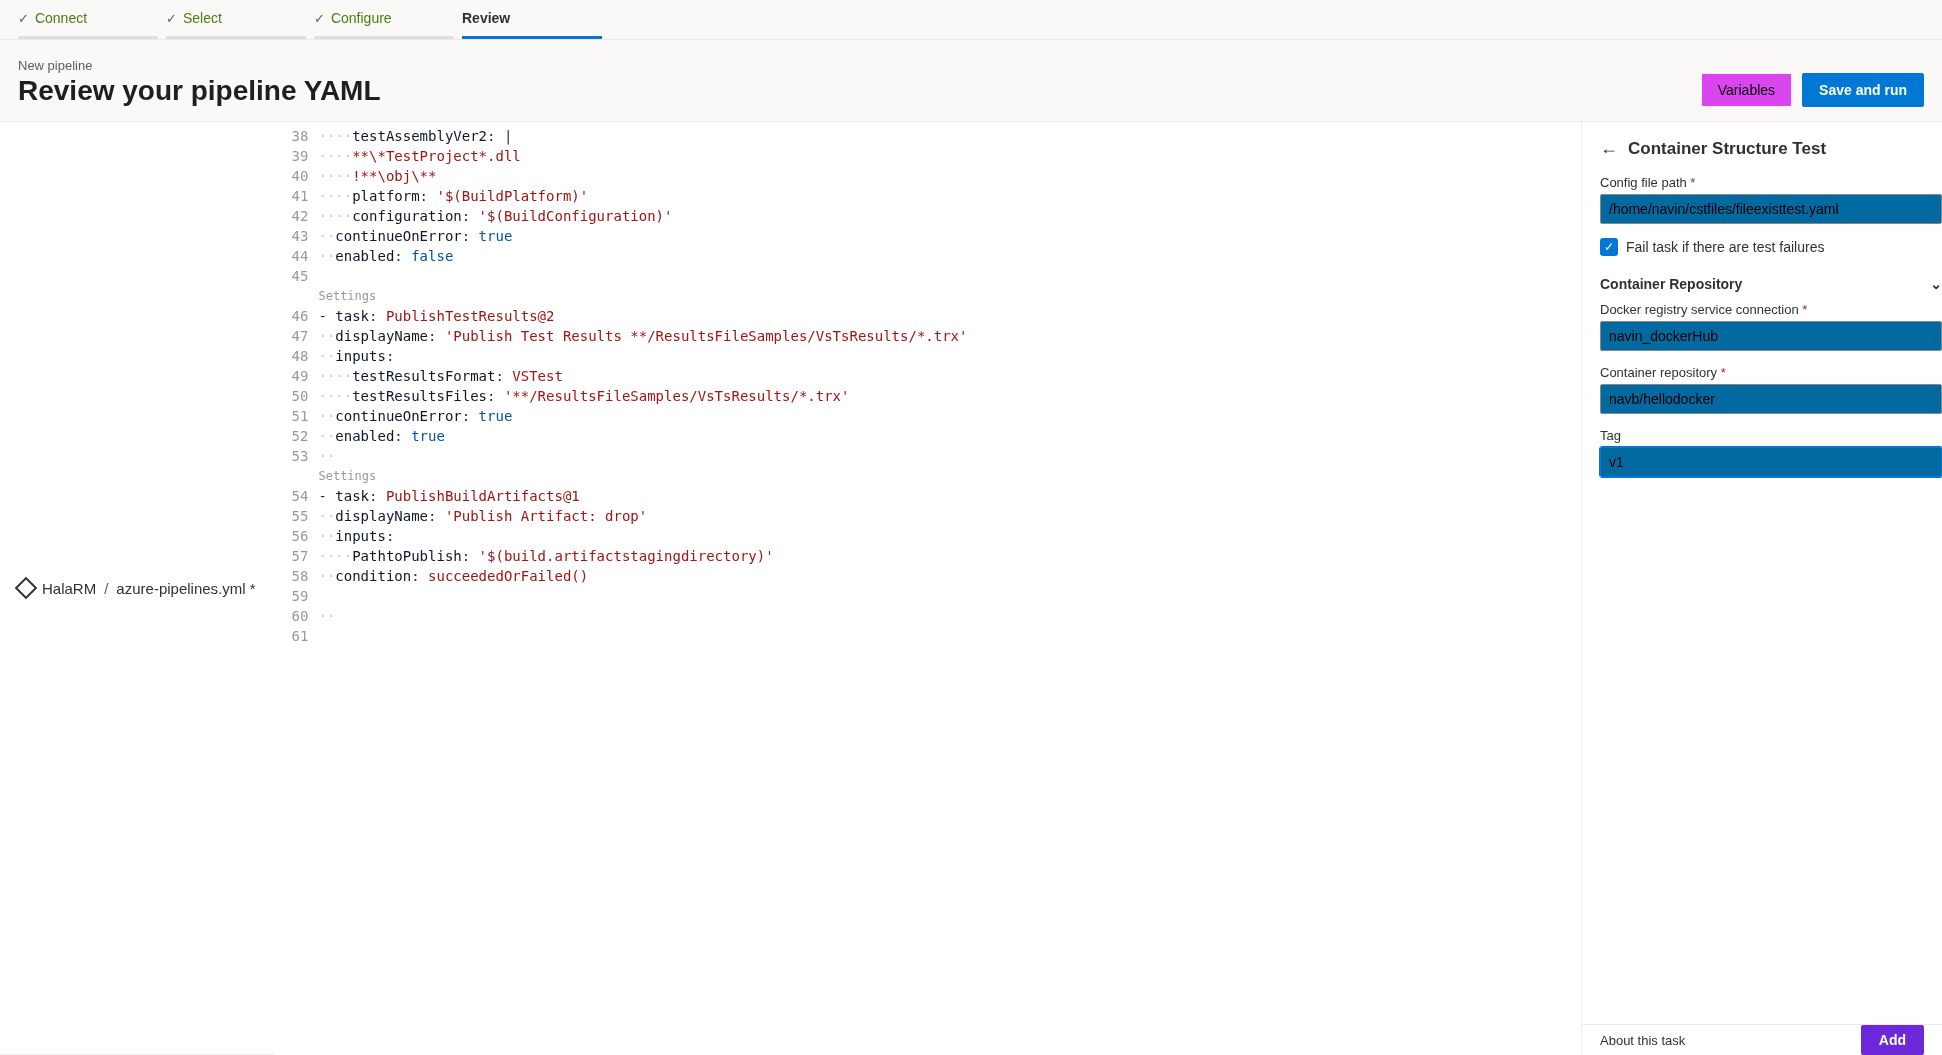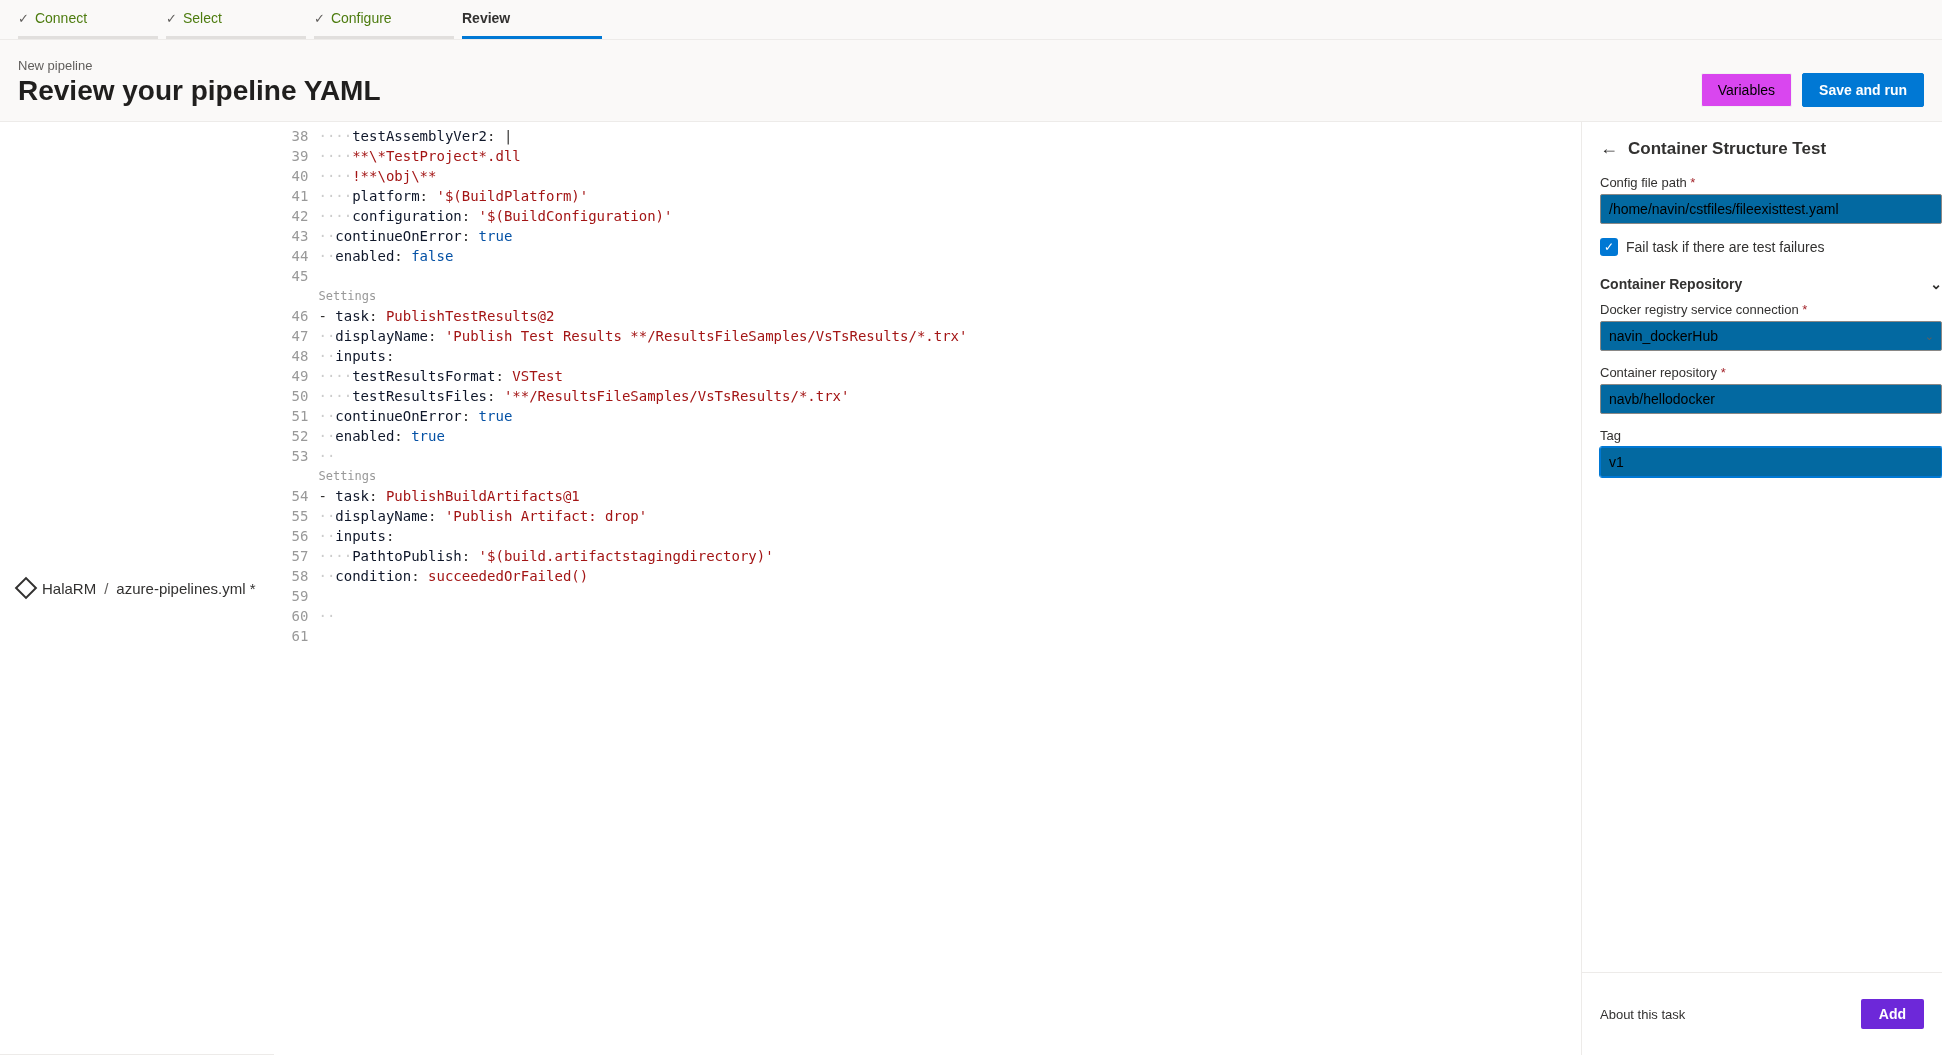--- a/index.html
+++ b/index.html
@@ -45,21 +45,21 @@
 .field { margin-bottom: 14px; }
 .field label { display: block; font-size: 13px; margin-bottom: 4px; color: #323130; }
 .req { color: #a4262c; }
 .text-input, .select-input { width: 100%; padding: 6px 8px; border: 1px solid #8a8886; font-size: 14px; background: #0369a1; border-radius: 2px; }
 .text-input.focused { border: 1px solid #0078d4; outline: 1px solid #0078d4; }
 .checkbox-row { display: flex; align-items: center; gap: 8px; margin-bottom: 14px; }
 .chk { width: 18px; height: 18px; background: #0078d4; border-radius: 3px; display: flex; align-items: center; justify-content: center; color: #fff; font-size: 12px; cursor: pointer; }
 .section-head { display: flex; justify-content: space-between; align-items: center; font-weight: 600; padding: 6px 0 10px 0; cursor: pointer; }
 .select-wrap { position: relative; }
 .select-caret { position: absolute; right: 8px; top: 50%; transform: translateY(-50%); pointer-events: none; color: #605e5c; font-size: 11px; }
-.panel-footer { border-top: 1px solid #edebe9; padding: 26px 18px; display: flex; justify-content: space-between; align-items: center; }
+.panel-footer { border-top: 1px solid #edebe9; padding: 0 18px; display: flex; justify-content: space-between; align-items: center; }
 .linkish { color: #323130; font-size: 13px; cursor: pointer; }
 .btn.add { background: #6d28d9; color: #fff; border: none; padding: 7px 18px; font-weight: 600; border-radius: 2px; }
 </style>
 </head>
 <body>
 
 <div class="page">
 
   <div class="wizard-bar" id="wizard-bar">
       <div class="wizard-step-wrap">

